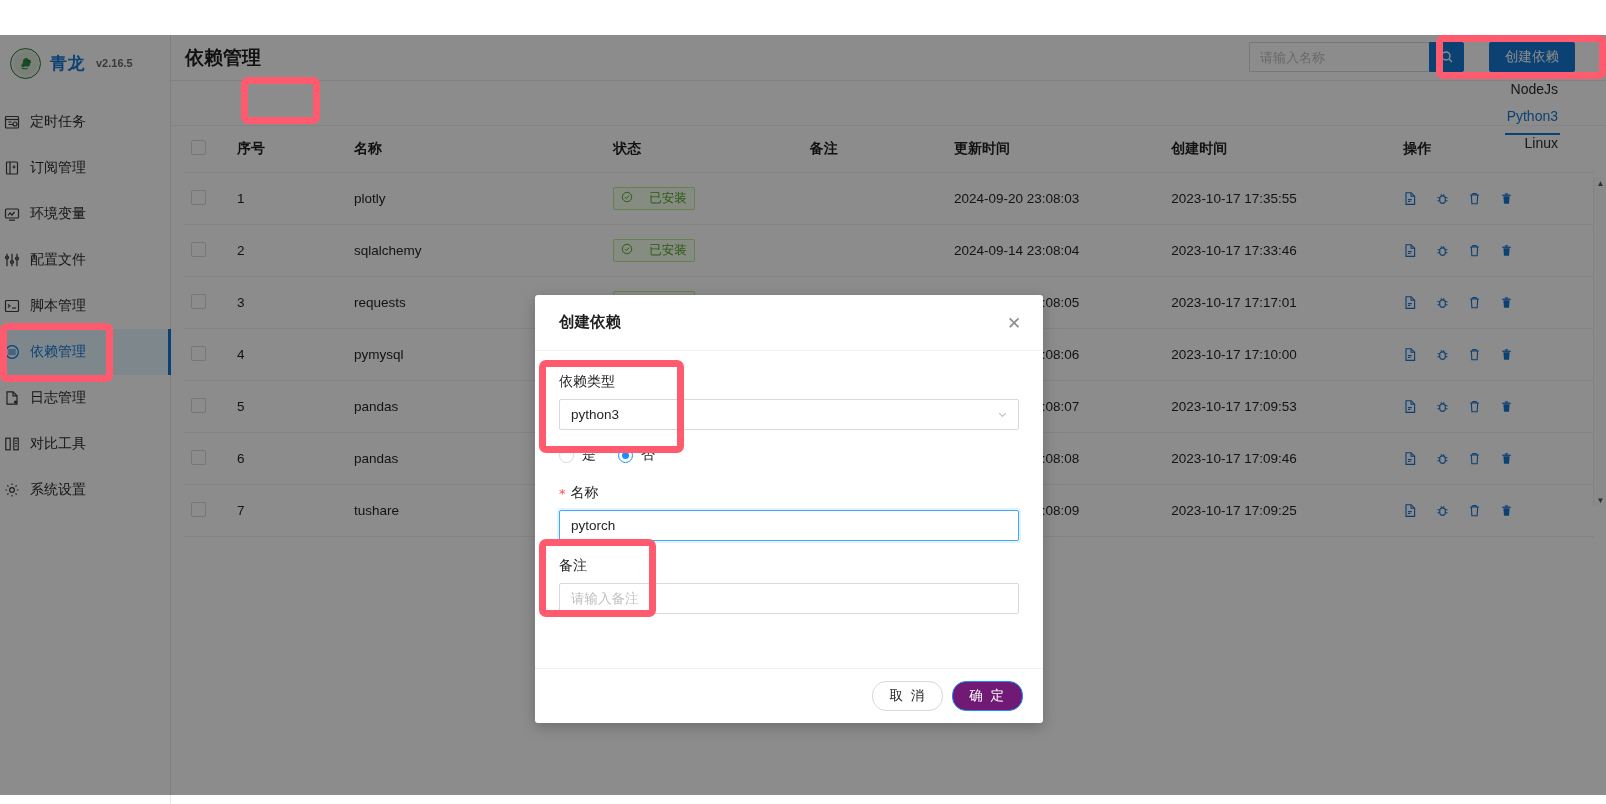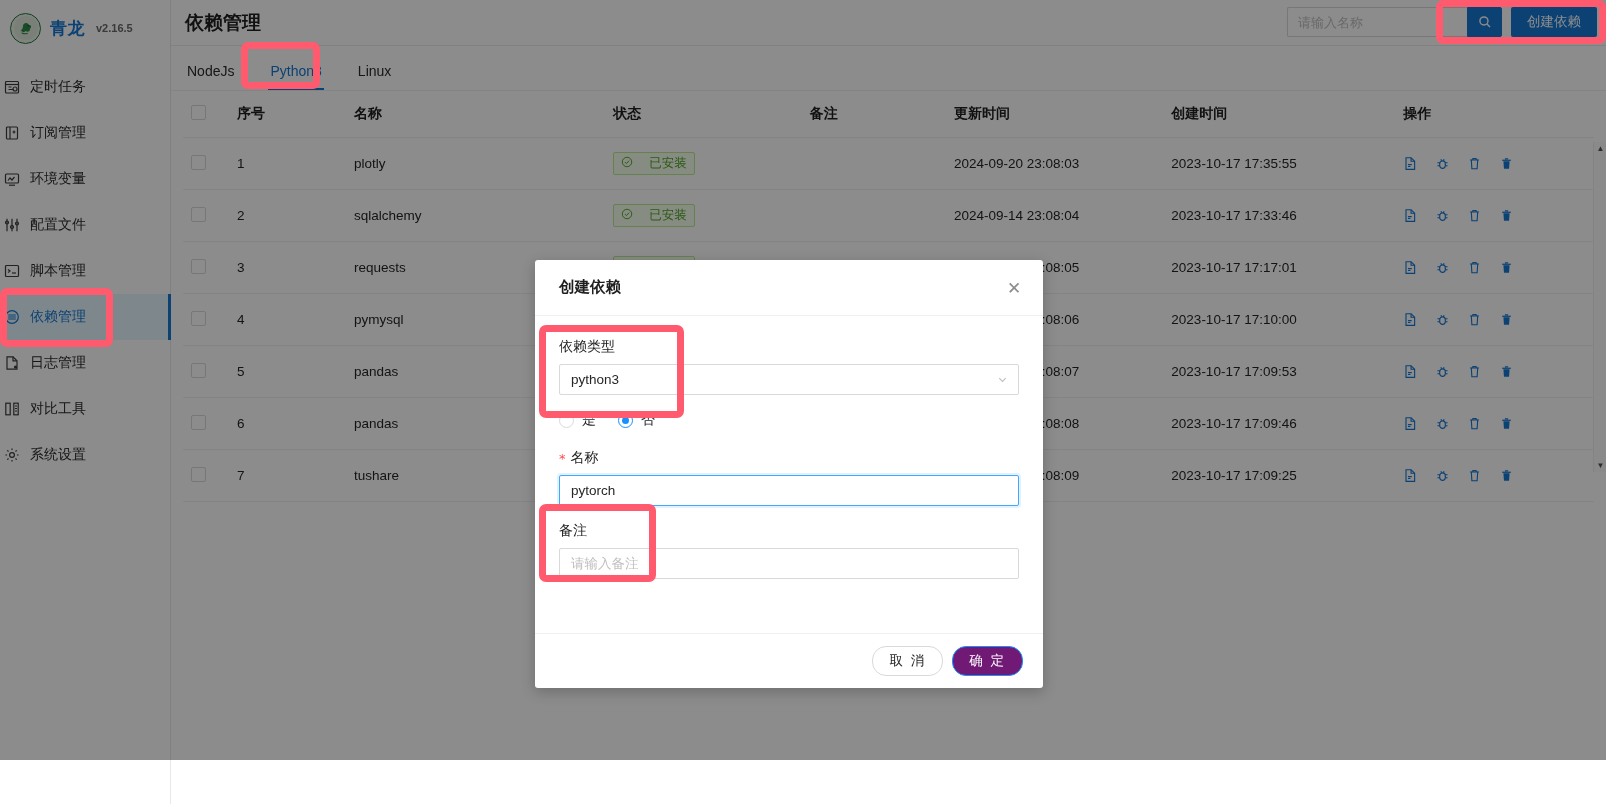--- a/index.html
+++ b/index.html
@@ -3,21 +3,21 @@
 <meta charset="utf-8">
 <title>QingLong</title>
 <style>
   * { box-sizing: border-box; margin: 0; padding: 0; }
   html, body {
     width: 1606px; height: 804px;
     font-family: "Liberation Sans", "DejaVu Sans", sans-serif;
     overflow: hidden;
     background: #ffffff;
   }
-  #root { position: relative; width: 1606px; height: 760px; }
+  #root { position: relative; width: 1606px; height: 760px; margin-top: 35px; }
 
   
   .sidebar {
     position: absolute; left: 0; top: 0; width: 171px; height: 804px;
     background: #fff; border-right: 1px solid #e8e8e8;
     z-index: 2;
   }
   .logo-row {
     height: 56px; display: flex; align-items: center; padding-left: 10px; gap: 9px;
   }
@@ -47,21 +47,21 @@
   }
 
   
   .main { position: absolute; left: 171px; top: 0; right: 0; bottom: 0; background: #fff; }
   .page-head {
     position: relative; height: 46px; border-bottom: 1px solid #ececec;
     display: flex; align-items: center; padding: 0 14px;
   }
   .page-title { font-size: 19px; font-weight: 700; color: #1f1f1f; }
   .head-right {
-    position: absolute; right: 9px; top: 7px; display: flex; align-items: flex-start;
+    position: absolute; right: 31px; top: 7px; display: flex; align-items: flex-start; gap: 16px;
   }
   .search-wrap { display: flex; }
   .search-input {
     width: 180px; height: 30px; border: 1px solid #d9d9d9; border-right: none;
     border-radius: 2px 0 0 2px; padding: 0 10px; font-size: 13px;
     color: #262626; outline: none; background: #fff;
     font-family: "Liberation Sans", "DejaVu Sans", sans-serif;
   }
   .search-input::placeholder { color: #bfbfbf; }
   .search-btn {
@@ -71,21 +71,21 @@
   }
   .search-btn svg { color: #fff; }
   .create-btn {
     margin-left: 9px; height: 30px; padding: 0 16px; background: #1677d2;
     color: #fff; font-size: 13.5px; border: none; border-radius: 2px;
     cursor: pointer; font-family: "Liberation Sans","DejaVu Sans",sans-serif;
   }
 
   
   .tabs-bar { height: 45px; padding: 0 14px; display: flex; align-items: flex-end;
-    border-bottom: 1px solid #f0f0f0; }
+    border-bottom: 1px solid #f0f0f0; flex-direction: column; }
   .tab {
     position: relative; padding: 0 2px 11px; margin-right: 32px;
     font-size: 14px; color: #2b2b2b; cursor: pointer;
   }
   .tab.active { color: #1677d2; }
   .tab.active::after {
     content: ""; position: absolute; left: 0; right: 0; bottom: 0; height: 2.5px;
     background: #1677d2;
   }
 

